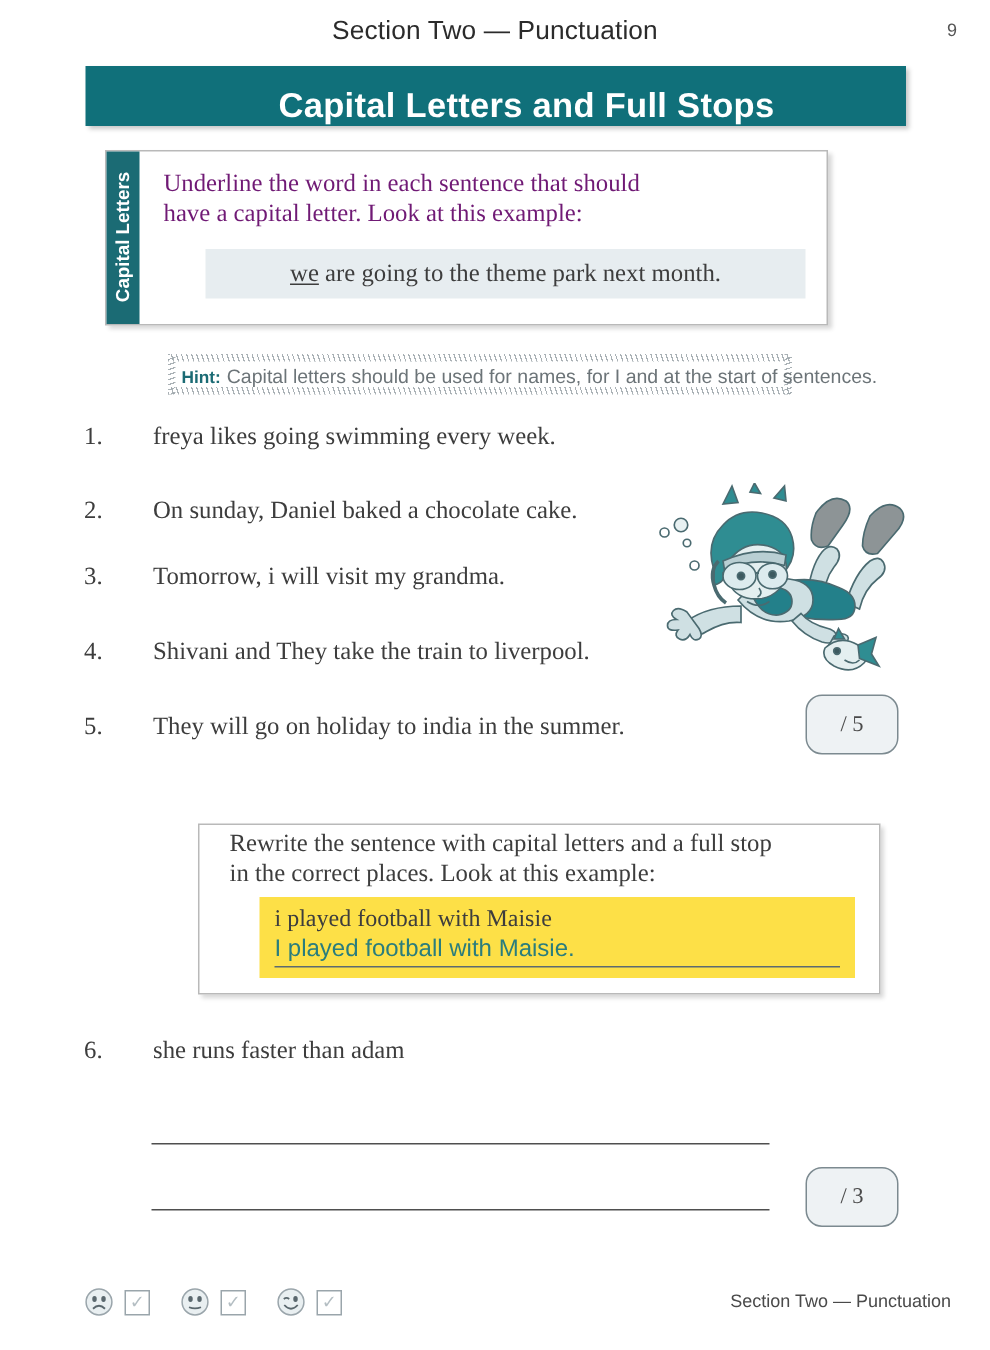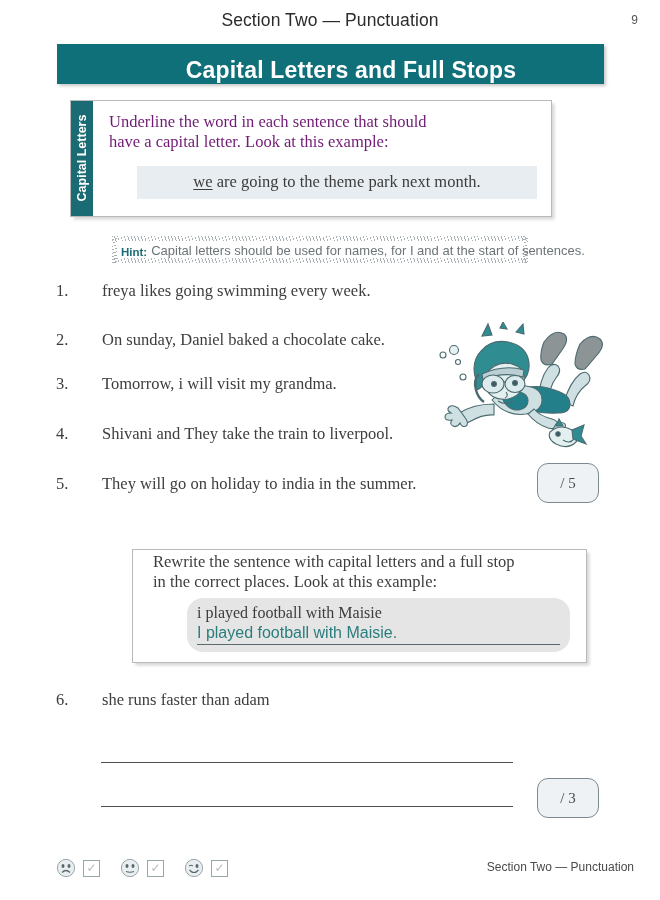--- a/index.html
+++ b/index.html
@@ -212,26 +212,25 @@
     padding: 2px 16px 10px 20px;
     margin-left: 31px;
   }
   .instr2-text {
     font-size: 16.5px;
     line-height: 1.22;
     color: #3d3d3d;
   }
   .example-band-2 {
     position: absolute;
-    left: 54px;
+    left: 40px;
     right: 16px;
     bottom: 10px;
-    background: #e5e5e5;
+    background: #fde047;
     padding: 6px 10px 7px 10px;
-    border-radius: 16px;
   }
   .ex2-line1 {
     font-size: 16px;
     color: #3d3d3d;
     margin-bottom: 2px;
   }
   .ex2-answer {
     font-family: "Liberation Sans", sans-serif;
     font-size: 16px;
     color: #2a7d7d;

